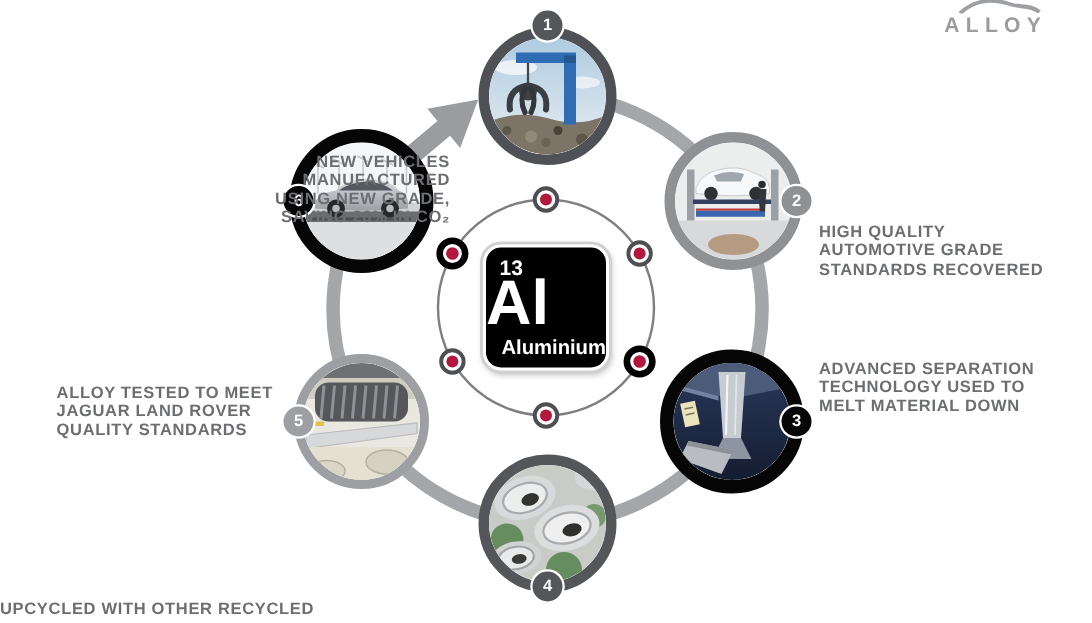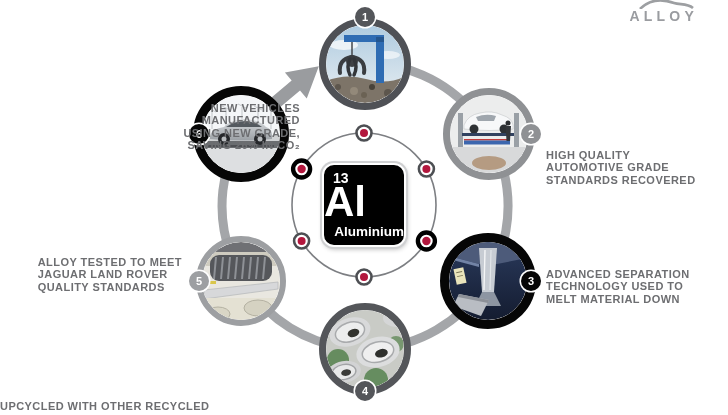--- a/index.html
+++ b/index.html
@@ -25,21 +25,21 @@
   .b2{left:521px;top:124px;background:#8f9194;}
   .b3{left:521px;top:271px;background:#060606;}
   .b4{left:355px;top:381px;background:#54565a;}
   .b5{left:189px;top:271px;background:#9d9fa2;}
   .b6{left:189px;top:124px;background:#060606;}
 
   
   .caption{position:absolute;z-index:3;color:#6d6e71;letter-spacing:.45px;
            font:bold 11px/12.4px "Liberation Sans",sans-serif;white-space:nowrap;}
   .cap2{left:546px;top:116px;margin-top:33px;}
-  .cap3{left:546px;top:268px;}
+  .cap3{left:546px;top:240px;}
   .cap5{right:546px;top:256px;text-align:left;}
   .cap6{right:428px;top:102px;text-align:right;}
   .cap4{left:0;right:0;top:400px;text-align:left;}
   .caption div{white-space:nowrap;}
 
   
   .element{position:absolute;left:322px;top:163px;width:84px;height:84px;z-index:2;
            background:#000000;border:2.5px solid #fff;border-radius:12px;box-sizing:border-box;
            box-shadow:0 0 0 2px #cfd0d2,1px 2px 5px rgba(0,0,0,.3);color:#fff;}
   .el-num{position:absolute;left:9px;top:5px;font:bold 14px/16px "Liberation Sans",sans-serif;}

